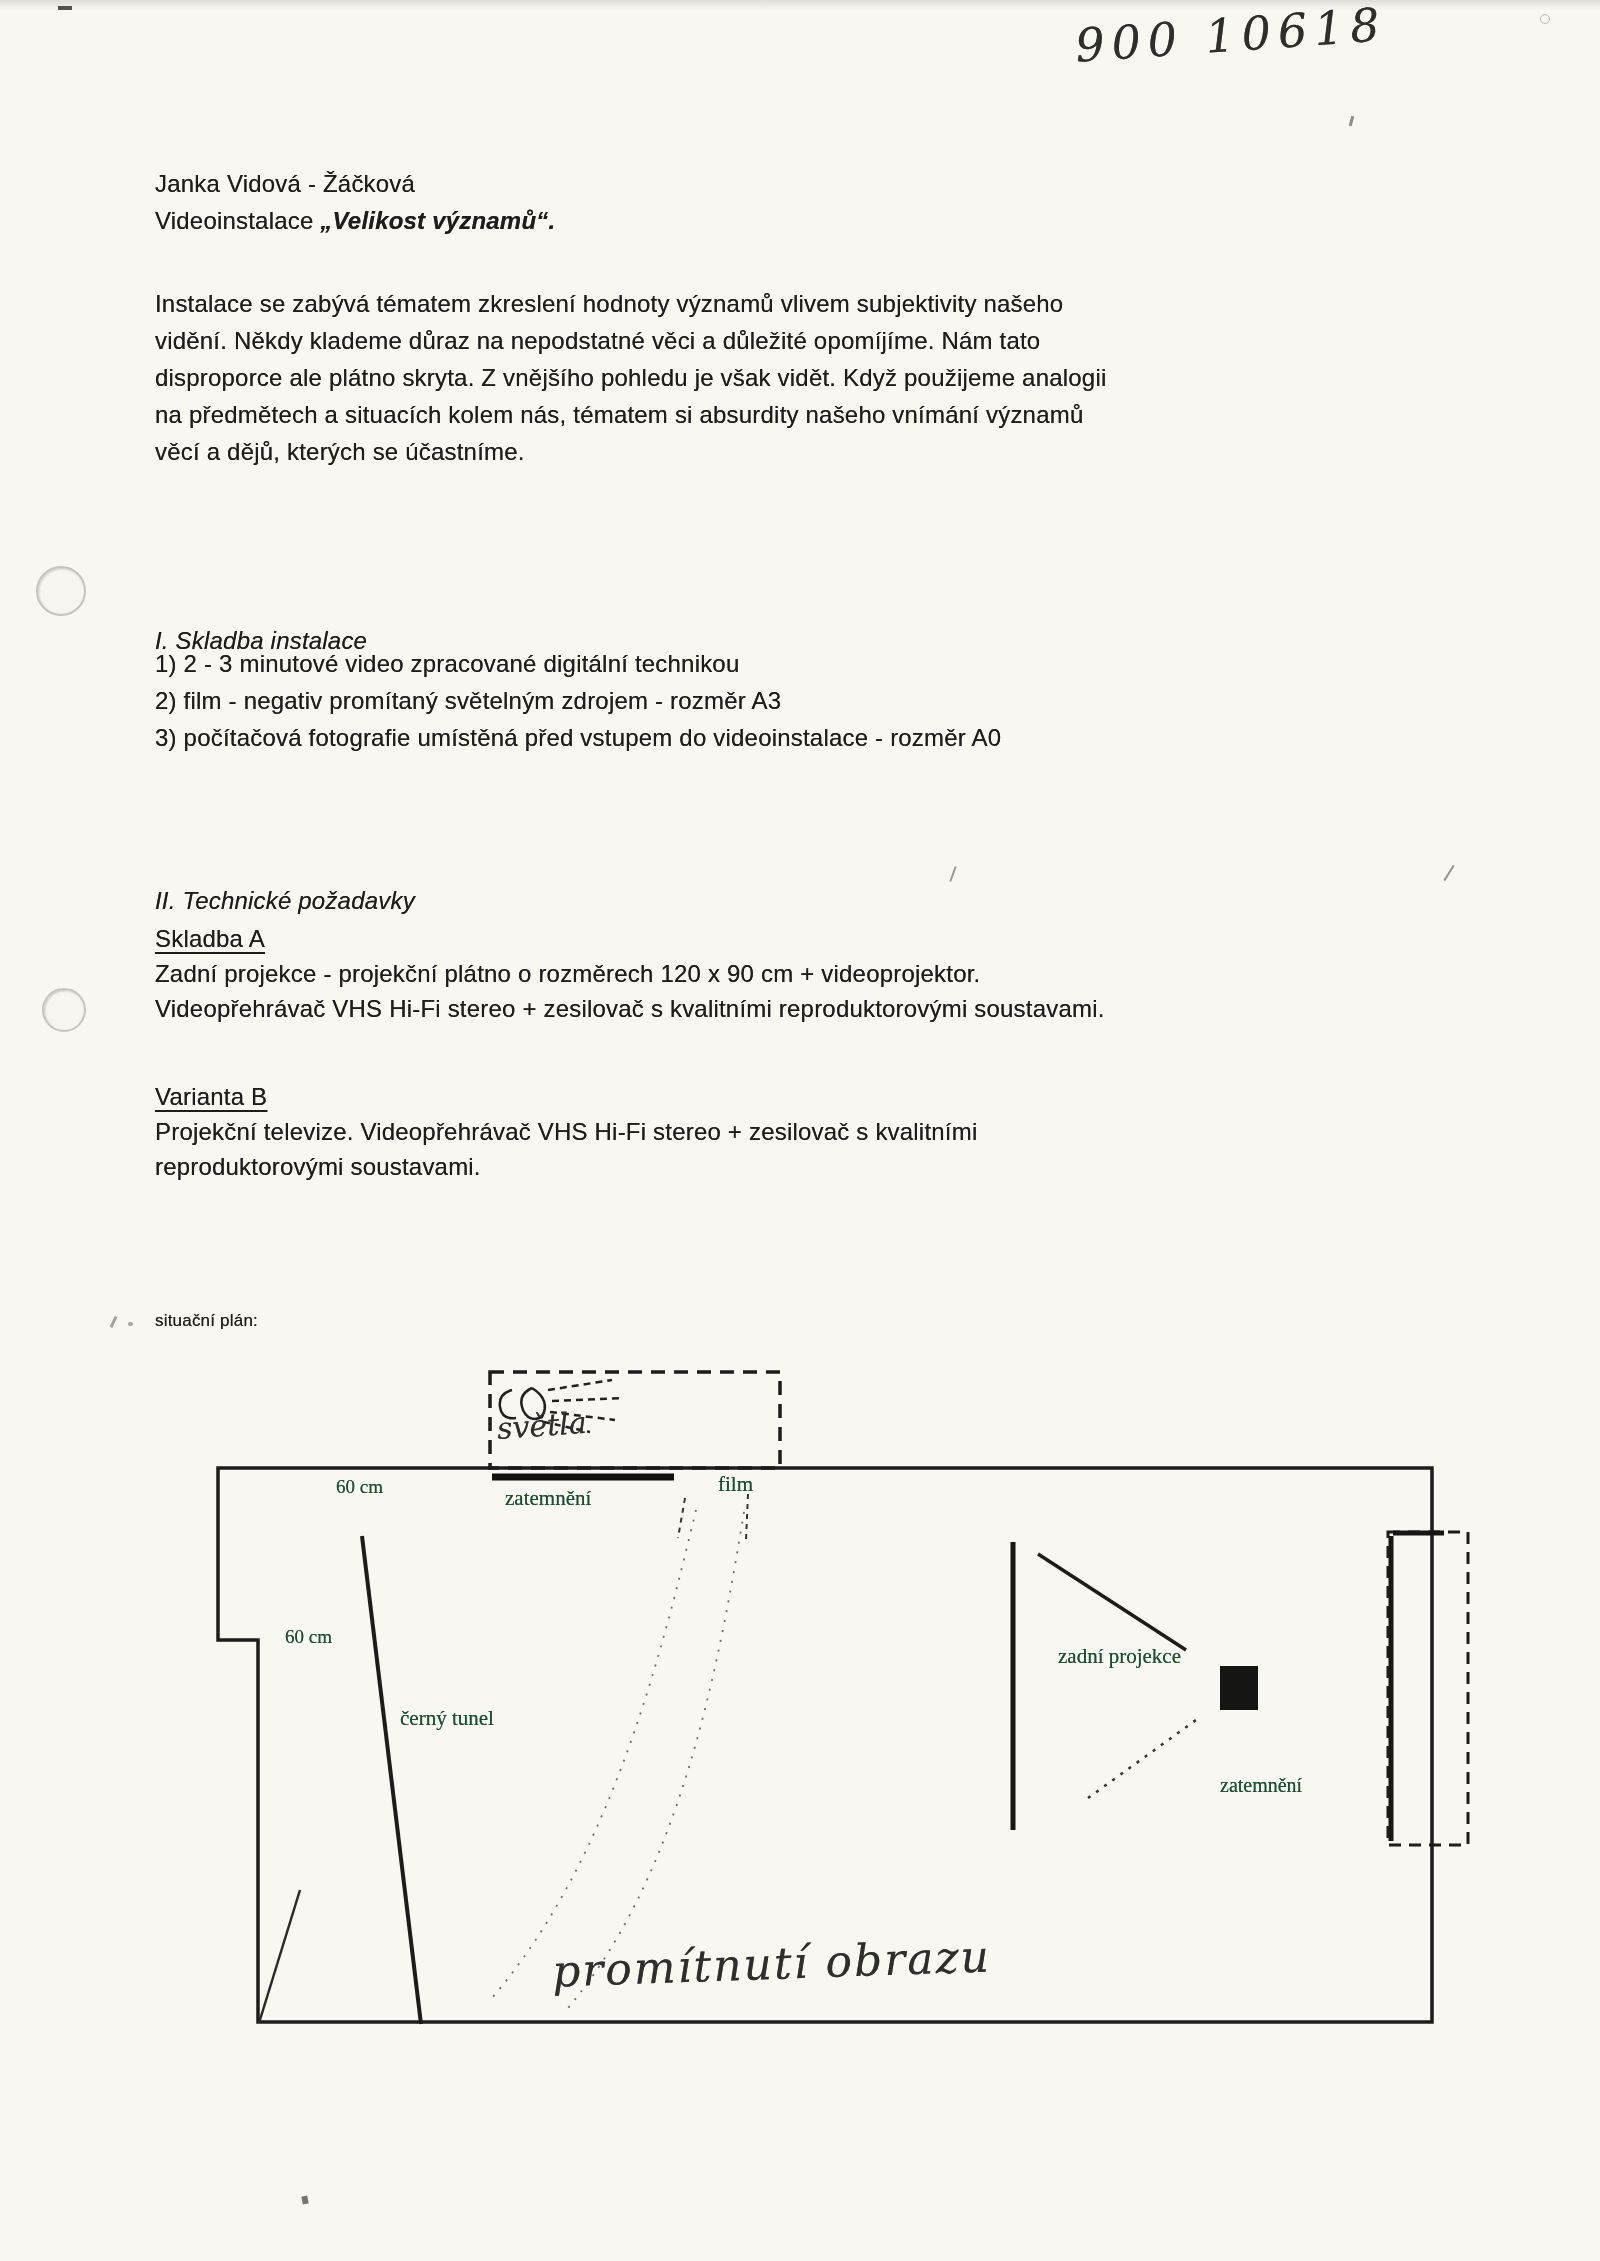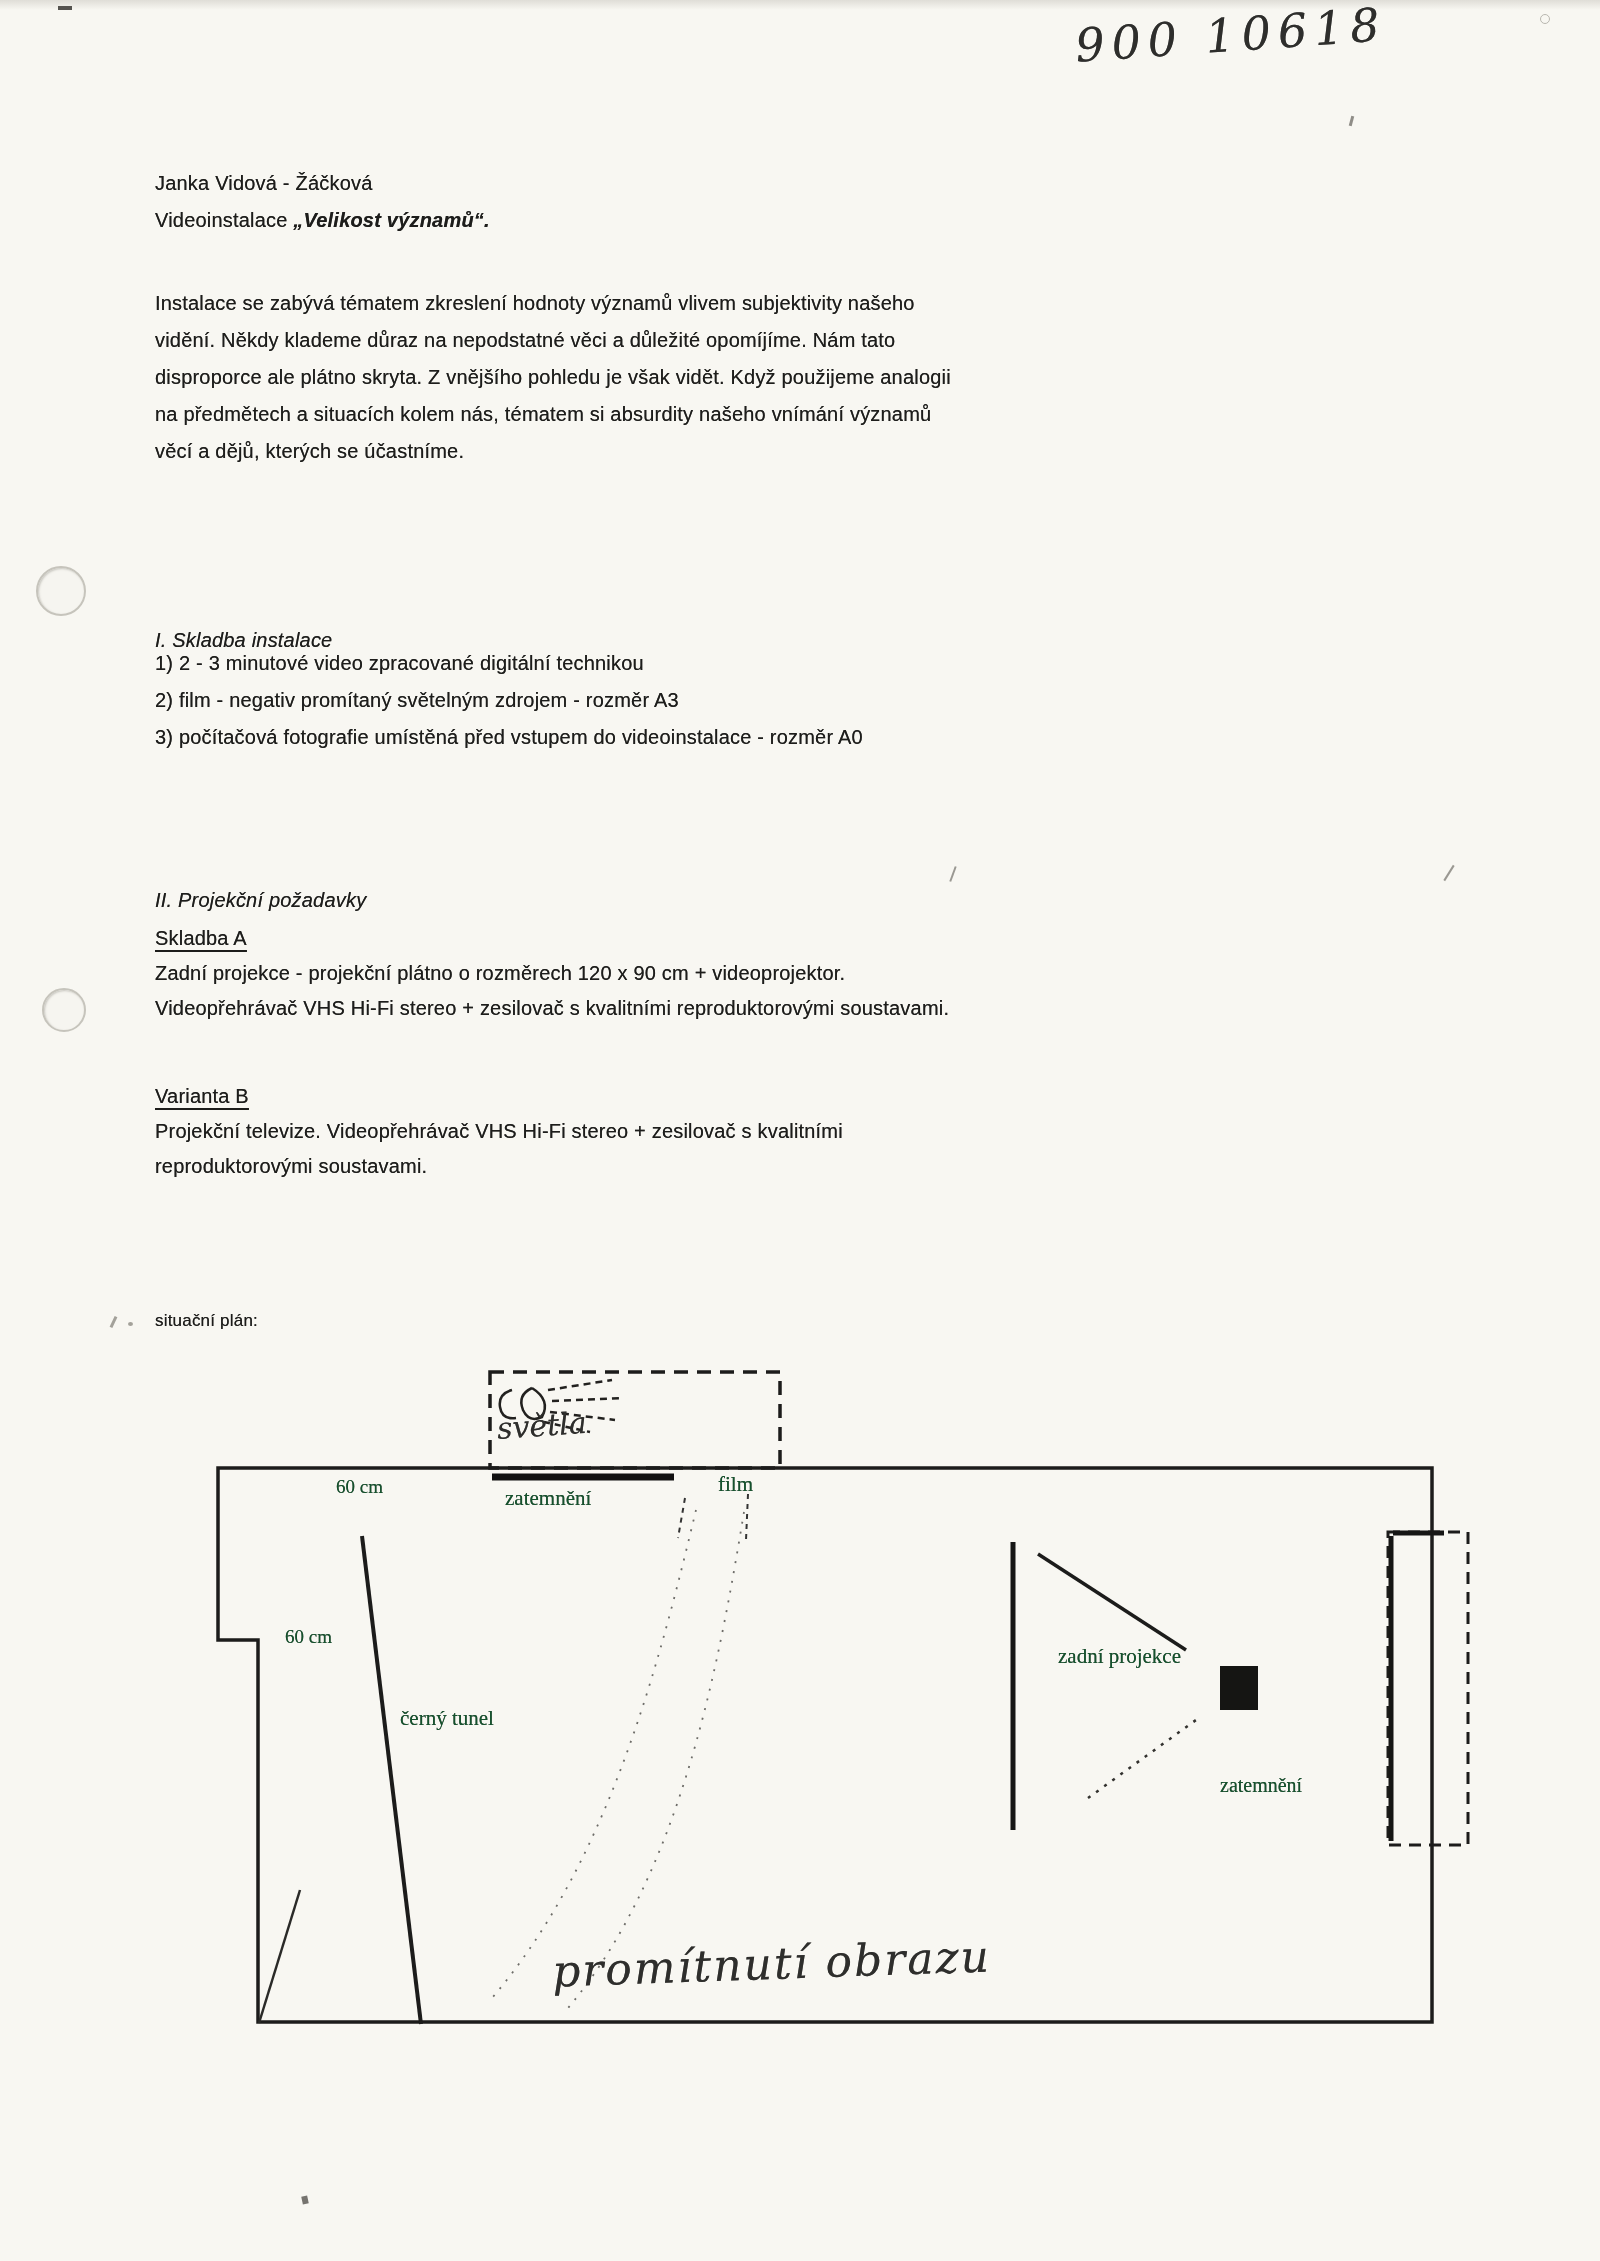--- a/index.html
+++ b/index.html
@@ -6,21 +6,21 @@
   .paper{
     position:relative;width:1600px;height:2261px;margin:0 auto;
     background:#f8f7f2;overflow:hidden;
     font-family:"Liberation Sans",sans-serif;color:#1d1d1b;
   }
   .paper::before{
     content:"";position:absolute;left:0;top:0;width:100%;height:10px;
     background:linear-gradient(#d9d7d0,#f8f7f2);opacity:.8;
   }
   .t{
-    position:absolute;left:155px;font-size:20px;line-height:37px;
+    position:absolute;left:155px;font-size:24px;line-height:37px;
     white-space:nowrap;letter-spacing:.2px;
     text-shadow:0 0 .6px rgba(25,25,25,.75);
   }
   .it{font-style:italic;margin-top:44px;}
   .b{font-weight:bold;font-style:italic;}
   .ul{text-decoration:underline;text-decoration-thickness:2px;text-underline-offset:5px;}
   .hand{
     font-family:"DejaVu Serif",serif;font-style:italic;color:#2e2e2c;
     text-shadow:0 0 .5px rgba(30,30,30,.6);white-space:nowrap;position:absolute;
   }
@@ -63,21 +63,21 @@
   <div class="t" style="top:322px">vidění. Někdy klademe důraz na nepodstatné věci a důležité opomíjíme. Nám tato</div>
   <div class="t" style="top:359px">disproporce ale plátno skryta. Z vnějšího pohledu je však vidět. Když použijeme analogii</div>
   <div class="t" style="top:396px">na předmětech a situacích kolem nás, tématem si absurdity našeho vnímání významů</div>
   <div class="t" style="top:433px">věcí a dějů, kterých se účastníme.</div>
 
   <div class="t it" style="top:578px">I. Skladba instalace</div>
   <div class="t" style="top:645px">1) 2 - 3 minutové video zpracované digitální technikou</div>
   <div class="t" style="top:682px">2) film - negativ promítaný světelným zdrojem - rozměr A3</div>
   <div class="t" style="top:719px">3) počítačová fotografie umístěná před vstupem do videoinstalace - rozměr A0</div>
 
-  <div class="t it" style="top:838px">II. Projekční požadavky</div>
+  <div class="t it" style="top:838px">II. Technické požadavky</div>
 
   <div class="t ul" style="top:920px">Skladba A</div>
   <div class="t" style="top:955px">Zadní projekce - projekční plátno o rozměrech 120 x 90 cm + videoprojektor.</div>
   <div class="t" style="top:990px">Videopřehrávač VHS Hi-Fi stereo + zesilovač s kvalitními reproduktorovými soustavami.</div>
 
   <div class="t ul" style="top:1078px">Varianta B</div>
   <div class="t" style="top:1113px">Projekční televize. Videopřehrávač VHS Hi-Fi stereo + zesilovač s kvalitními</div>
   <div class="t" style="top:1148px">reproduktorovými soustavami.</div>
 
   <div class="t" style="top:1302px;font-size:17px">situační plán:</div>

